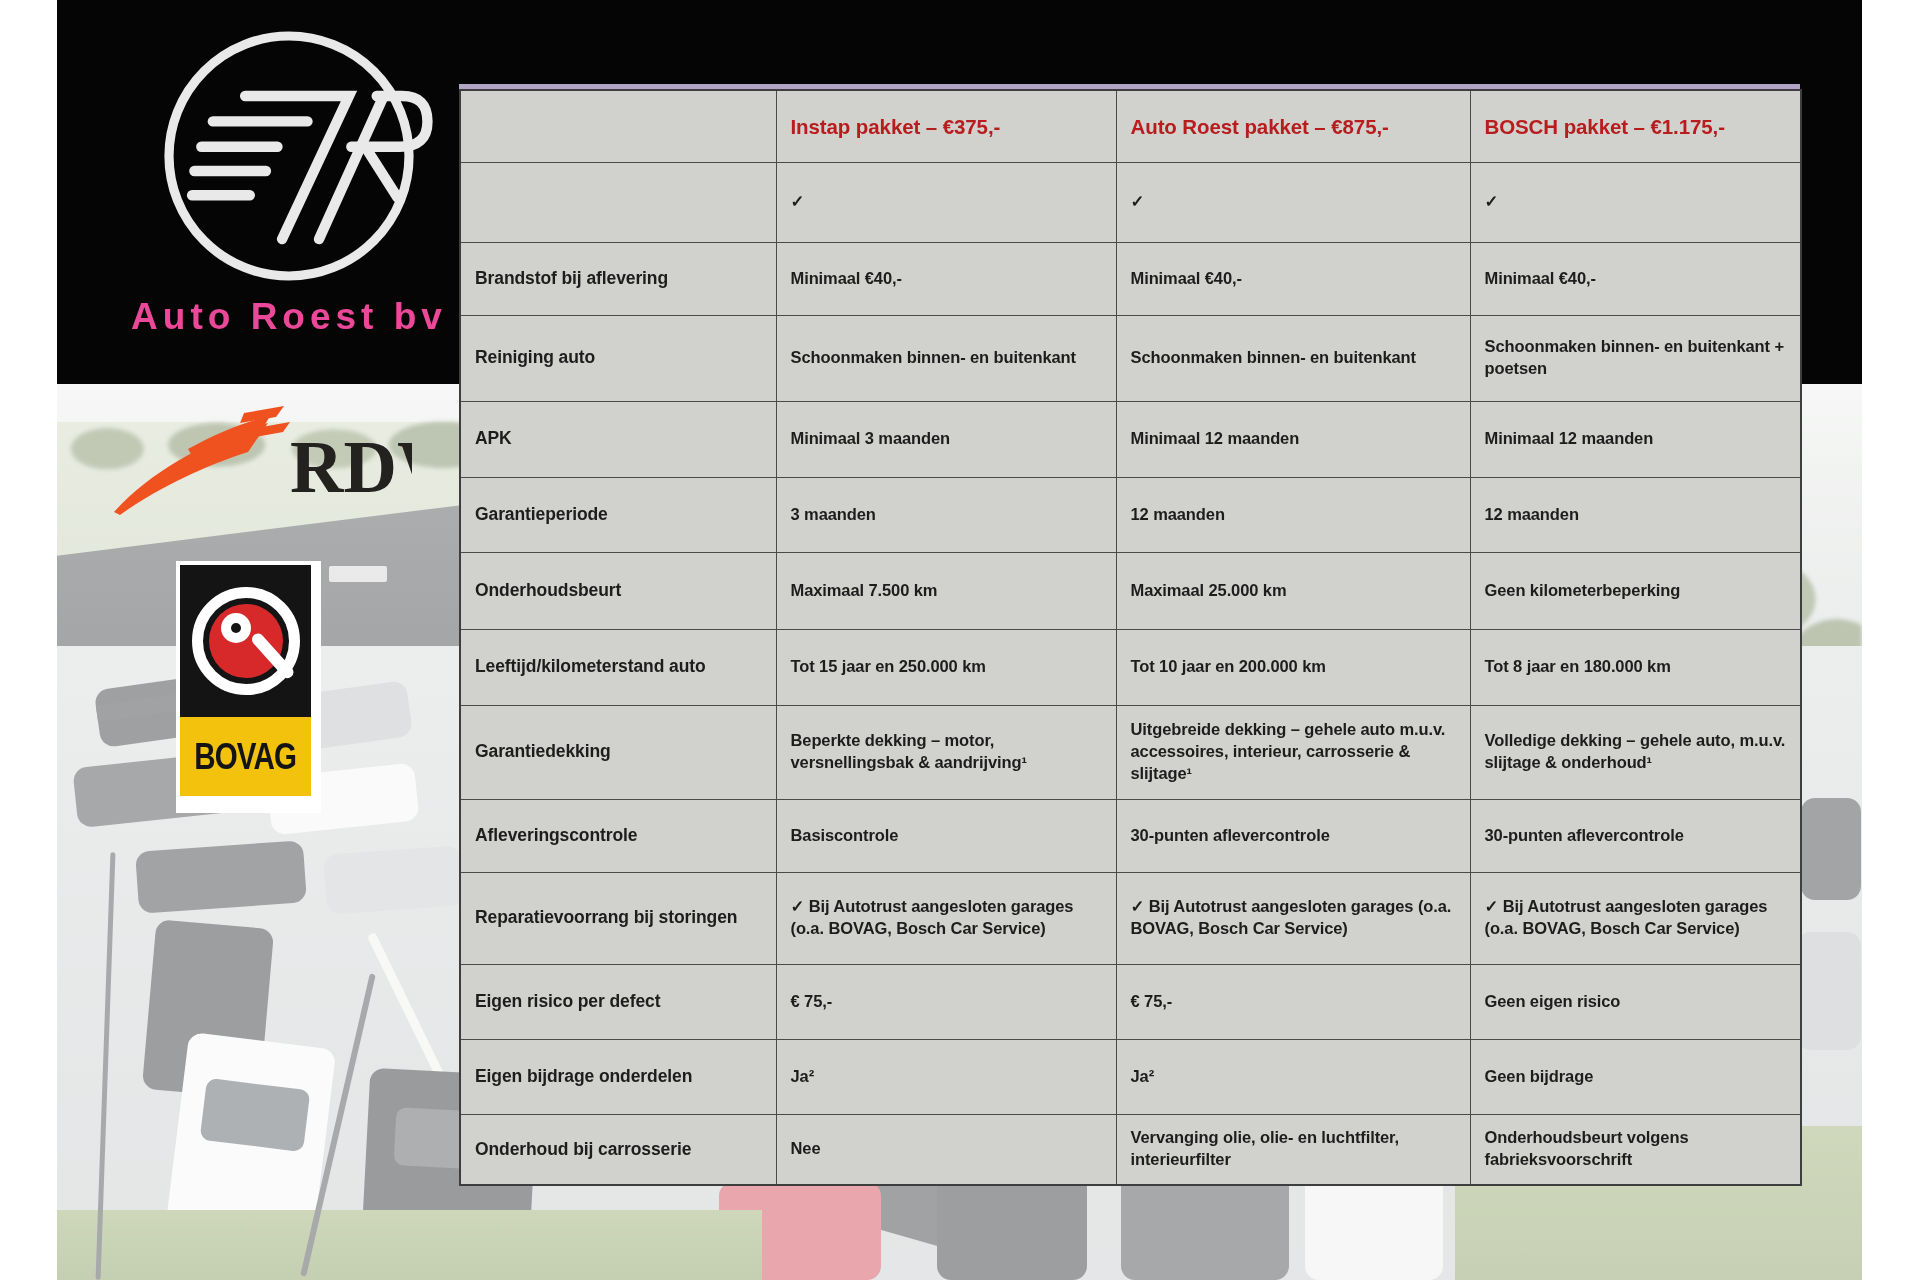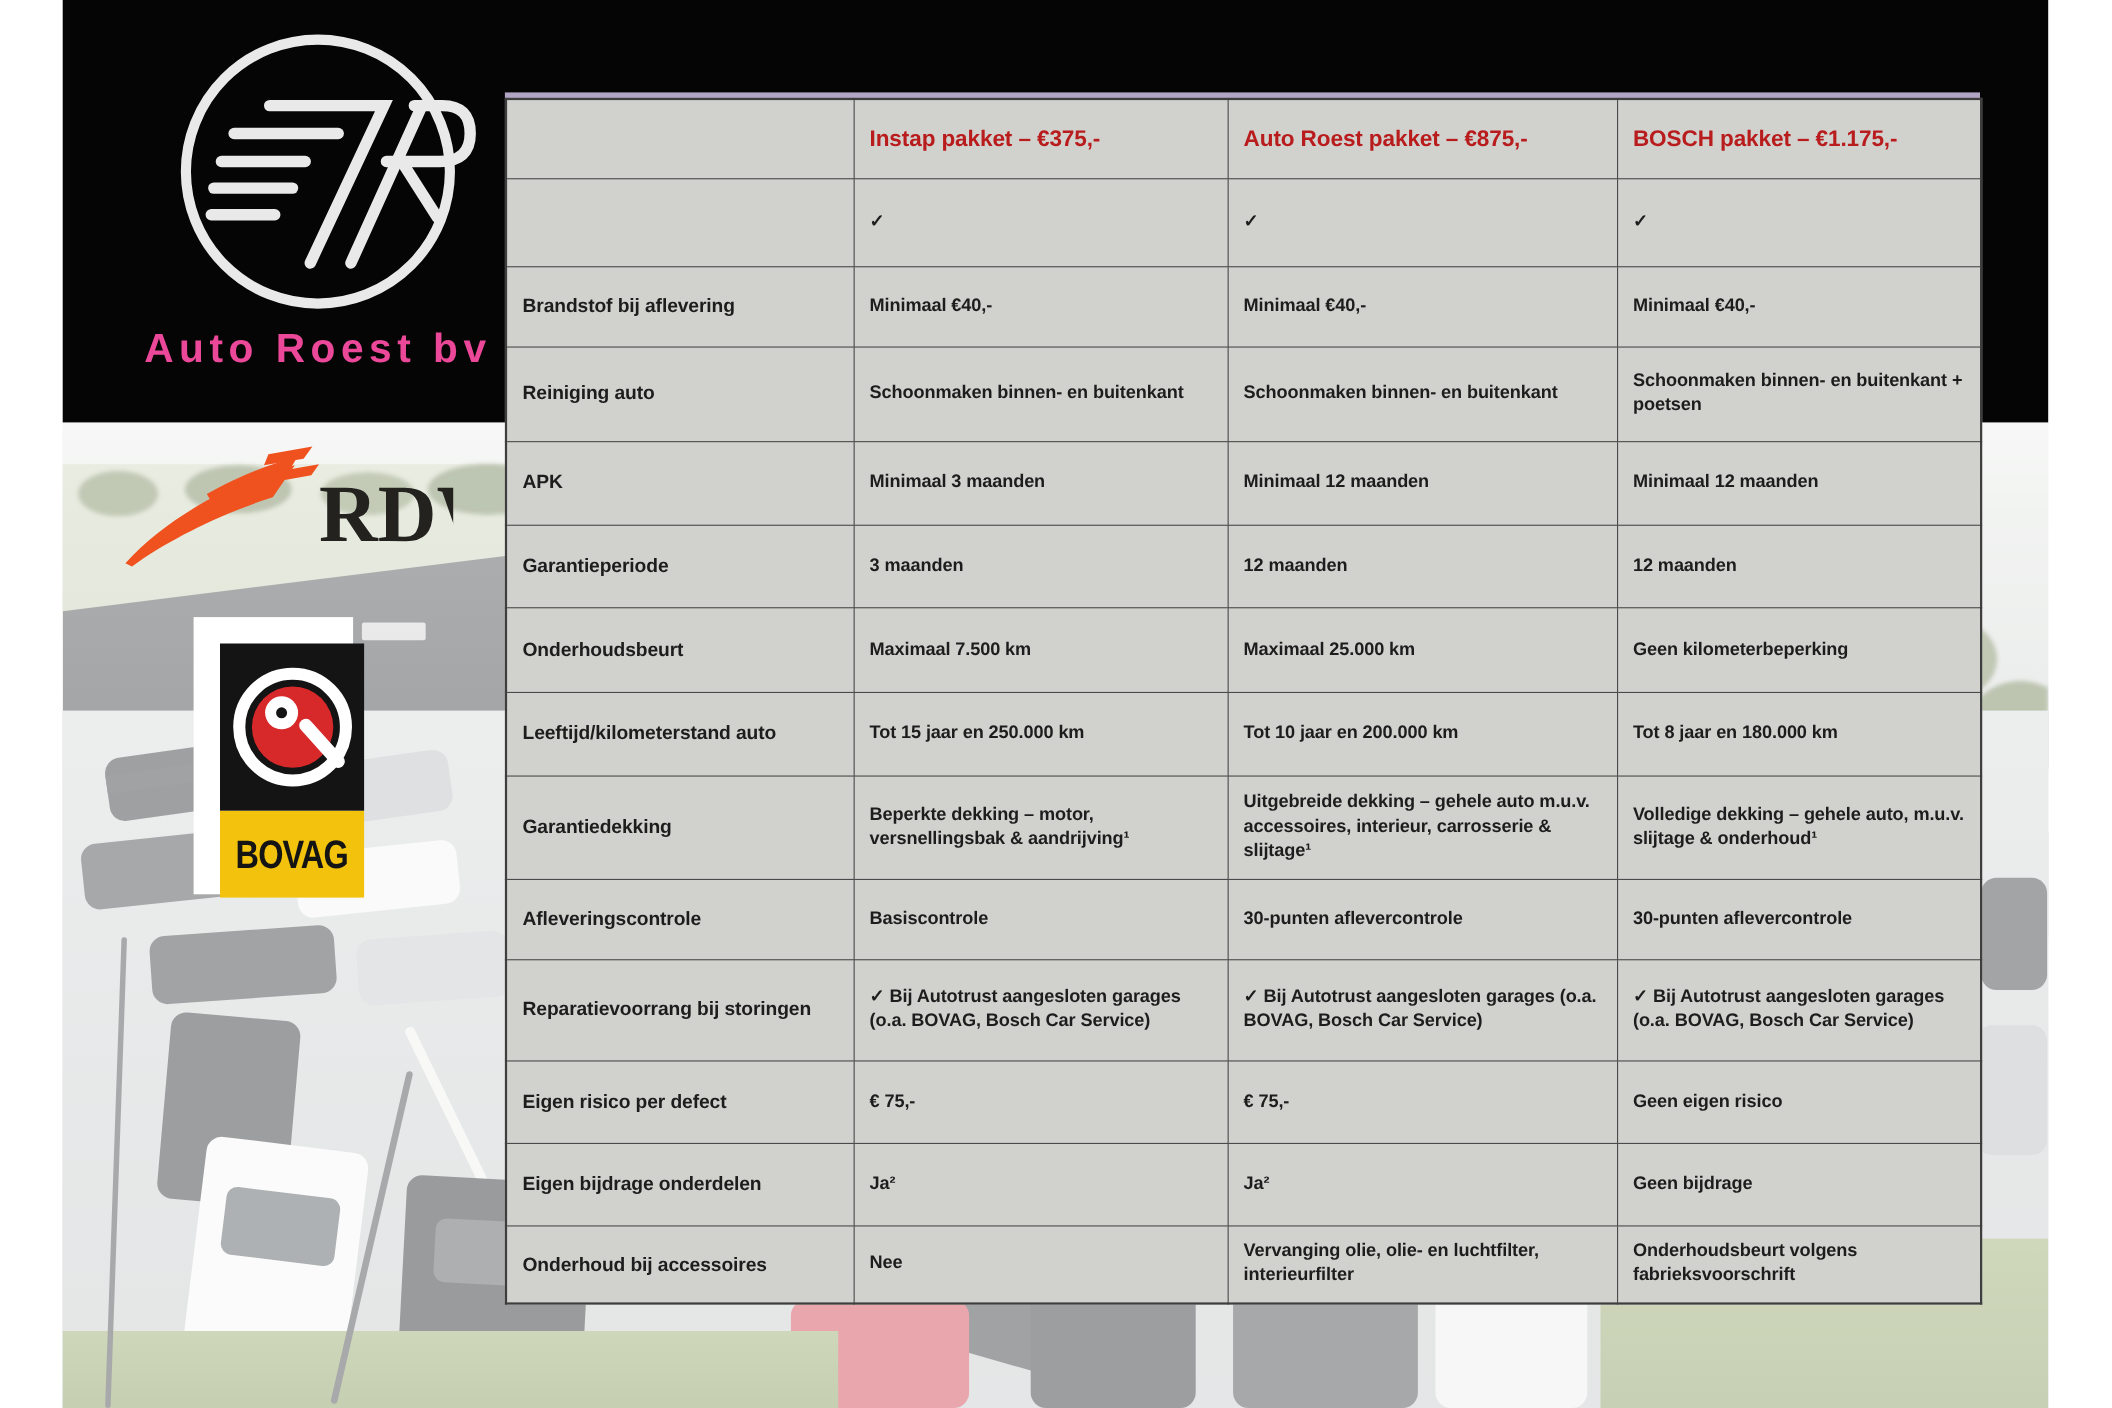--- a/index.html
+++ b/index.html
@@ -58,21 +58,21 @@
   .pakket tr.r3{height:76px;}  .pakket tr.r4{height:75px;}  .pakket tr.r5{height:77px;}
   .pakket tr.r6{height:76px;}  .pakket tr.r7{height:94px;}  .pakket tr.r8{height:73px;}
   .pakket tr.r9{height:92px;}  .pakket tr.r10{height:75px;} .pakket tr.r11{height:75px;}
   .pakket tr.r12{height:71px;}
 
   
   .rdw{position:absolute;left:98px;top:400px;width:314px;height:128px;z-index:4;}
 
   
   .bovag{position:absolute;left:176px;top:561px;width:145px;height:252px;background:#ffffff;
-         padding:24px;box-sizing:border-box;z-index:4;}
+         padding:4px;box-sizing:border-box;z-index:4;}
   .bovagTop{position:relative;width:131px;height:152px;background:#141414;overflow:hidden;}
   .bovagRing{position:absolute;left:50%;top:50%;transform:translate(-50%,-50%);
              width:86px;height:86px;border:11px solid #ffffff;border-radius:50%;}
   .bovagRed{position:absolute;left:50%;top:50%;transform:translate(-50%,-50%);
             width:74px;height:74px;background:#d7282a;border-radius:50%;}
   .bovagHead{position:absolute;left:41px;top:48px;width:30px;height:30px;background:#ffffff;border-radius:50%;}
   .bovagHead::after{content:"";position:absolute;left:10px;top:10px;width:10px;height:10px;
                     background:#141414;border-radius:50%;}
   .bovagHandle{position:absolute;left:68px;top:70px;width:12px;height:56px;background:#ffffff;
                border-radius:6px;transform:rotate(-42deg);transform-origin:top center;}
@@ -244,21 +244,21 @@
           <td>€ 75,-</td>
           <td>Geen eigen risico</td>
         </tr>
         <tr class="r11">
           <td class="lbl">Eigen bijdrage onderdelen</td>
           <td>Ja²</td>
           <td>Ja²</td>
           <td>Geen bijdrage</td>
         </tr>
         <tr class="r12">
-          <td class="lbl">Onderhoud bij accessoires</td>
+          <td class="lbl">Onderhoud bij carrosserie</td>
           <td>Nee</td>
           <td>Vervanging olie, olie- en luchtfilter, interieurfilter</td>
           <td>Onderhoudsbeurt volgens fabrieksvoorschrift</td>
         </tr>
       </tbody>
     </table>
   </div>
 
   <div class="rdw">
     <svg width="314" height="128" viewBox="0 0 314 128">

